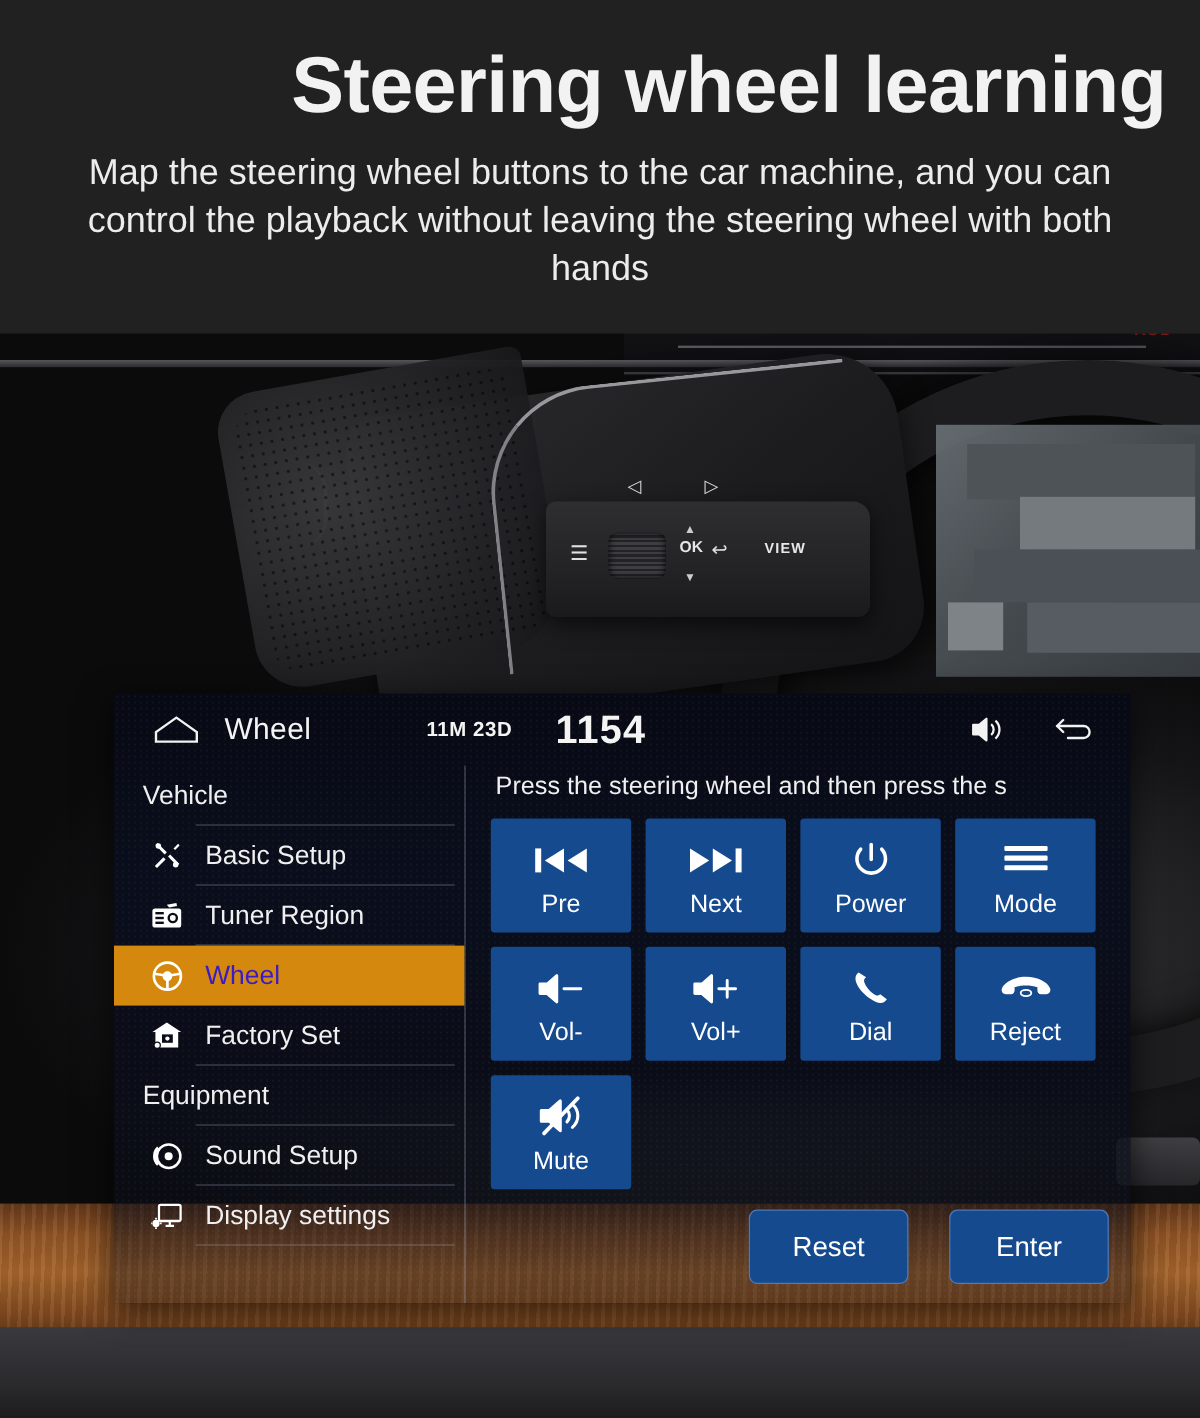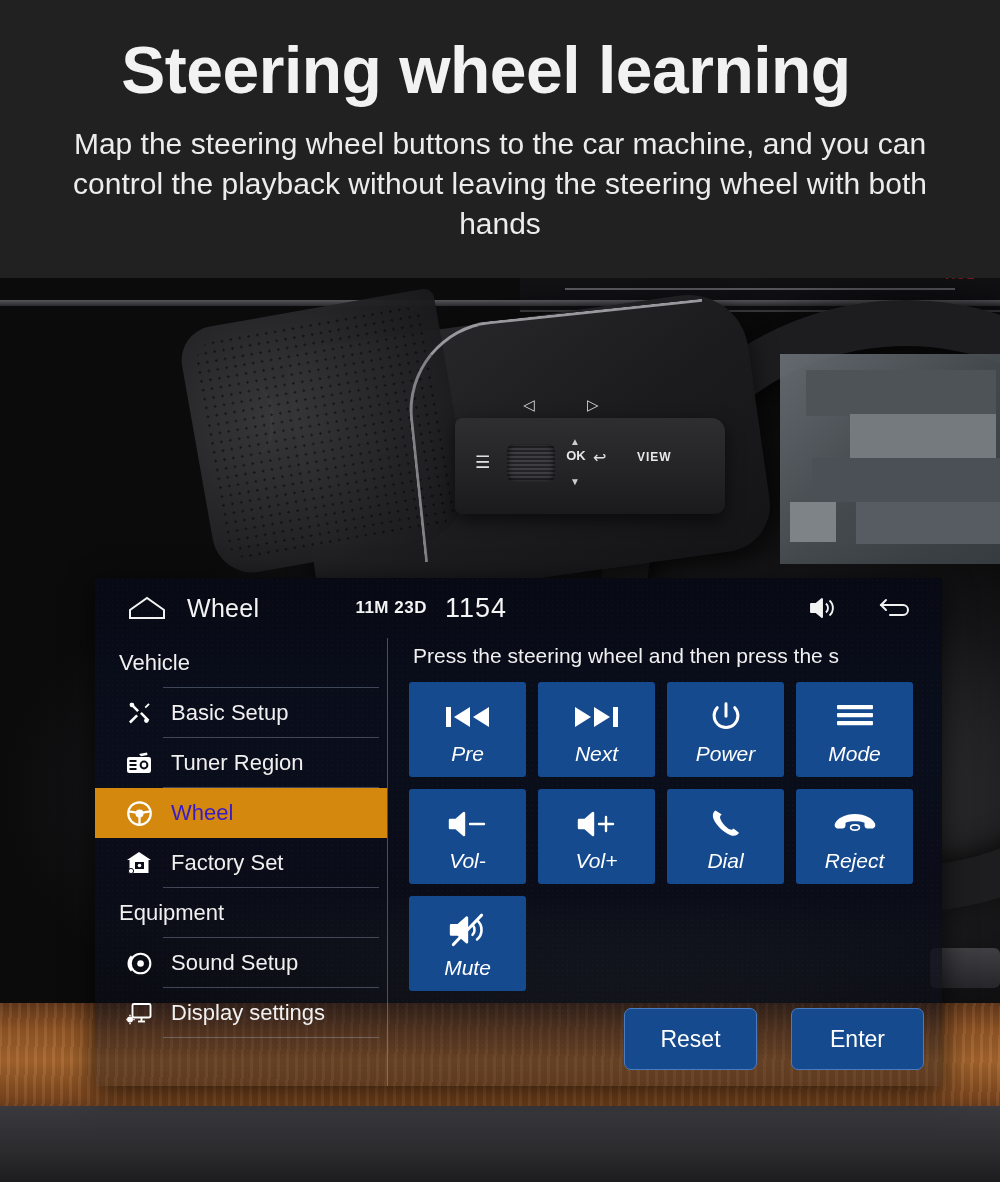--- a/index.html
+++ b/index.html
@@ -8,21 +8,21 @@
     font-family:"Liberation Sans","DejaVu Sans",sans-serif;
     background:#1f1f1f;
   }
 
   
   .hero{
     position:absolute;left:0;top:0;width:1000px;height:278px;
     background:#212121;z-index:6;
   }
   .hero-title{
-    position:absolute;left:0;top:36px;width:972px;text-align:center;
+    position:absolute;left:0;top:36px;width:972px;text-align:right;
     color:#f2f2f2;font-size:66px;font-weight:bold;letter-spacing:-0.5px;
     line-height:1.05;
   }
   .hero-sub{
     position:absolute;left:60px;top:124px;width:880px;text-align:center;
     color:#ececec;font-size:30px;line-height:40px;font-weight:400;
   }
 
   
   .photo{
@@ -174,21 +174,21 @@
   }
 
   
   .hu-top{
     position:absolute;left:0;top:0;width:847px;height:60px;
     display:flex;align-items:center;color:#f4f4f4;
   }
   .hu-home{margin-left:32px;width:40px;height:26px;display:flex;align-items:center;justify-content:center;}
   .hu-title{margin-left:20px;font-size:25px;letter-spacing:.3px;}
   .hu-date{margin-left:96px;font-size:17px;font-weight:bold;letter-spacing:.5px;}
-  .hu-clock{margin-left:18px;font-size:27px;letter-spacing:1px;font-weight:400;}
+  .hu-clock{margin-left:36px;font-size:33px;letter-spacing:1px;font-weight:700;}
   .hu-spacer{flex:1;}
   .hu-vol{margin-right:42px;font-size:23px;}
   .hu-back{margin-right:30px;font-size:24px;}
 
   
   .hu-side{
     position:absolute;left:0;top:60px;width:292px;height:448px;
     border-right:1px solid rgba(150,160,185,.45);
   }
   .si{
@@ -203,21 +203,21 @@
   .si.active .si-lbl{color:#3a1bc6;font-weight:500;}
 
   
   .hu-main{position:absolute;left:292px;top:60px;width:555px;height:448px;}
   .hu-instr{
     position:absolute;left:26px;top:6px;width:560px;
     color:#f0f0f0;font-size:21px;white-space:nowrap;overflow:hidden;
   }
   .grid{
     position:absolute;left:22px;top:44px;width:540px;
-    display:flex;flex-wrap:wrap;gap:12px 12px;font-style:italic;
+    display:flex;flex-wrap:wrap;gap:12px 12px;
   }
   .gbtn{
     width:117px;height:95px;background:#164a8e;border-radius:3px;
     display:flex;flex-direction:column;align-items:center;justify-content:center;
     color:#fff;cursor:pointer;
   }
   .gbtn .gi{height:46px;display:flex;align-items:center;justify-content:center;}
   .gbtn .gl{font-size:21px;margin-top:2px;}
   .actions{
     position:absolute;right:18px;bottom:16px;display:flex;gap:34px;

